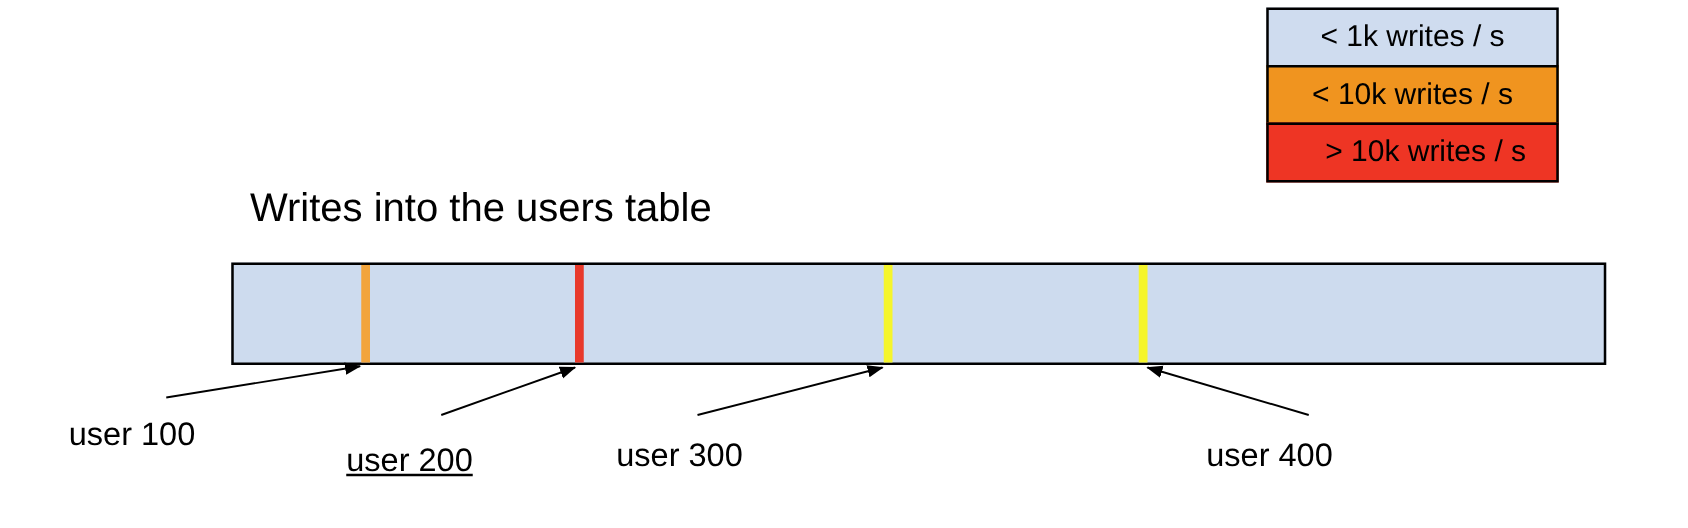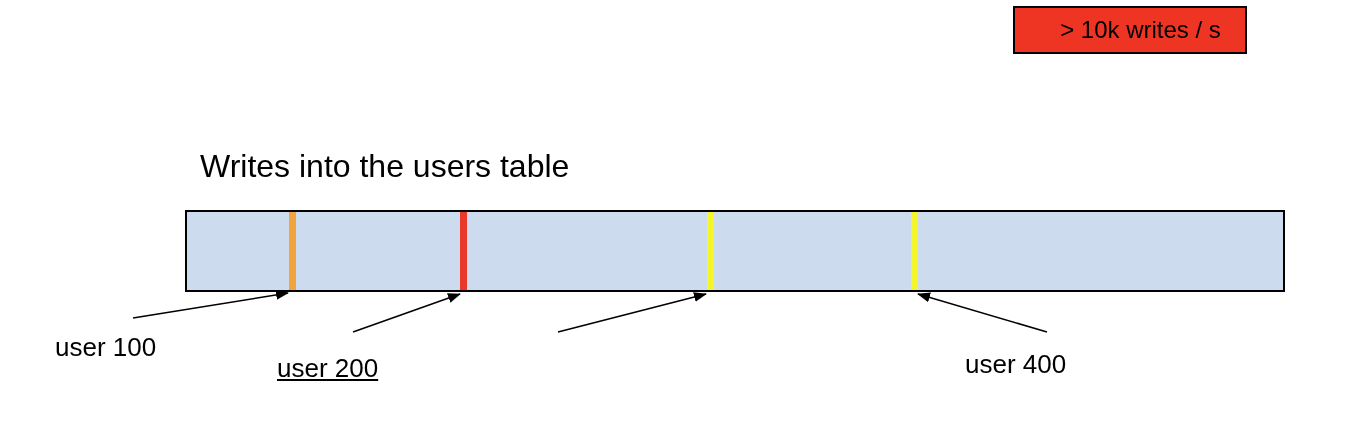--- a/index.html
+++ b/index.html
@@ -73,34 +73,41 @@
   }
 </style>
 </head>
 <body>
 
 <div class="canvas">
 
   <div class="title">Writes into the users table</div>
 
   <div class="legend">
+    <div class="legend-row" style="background: rgb(207, 220, 239);">
+      <span>&lt; 1k writes / s</span>
+    </div>
+    <div class="legend-row" style="background: rgb(240, 148, 31);">
+      <span>&lt; 10k writes / s</span>
+    </div>
     <div class="legend-row" style="background: rgb(238, 53, 36); padding-left: 21px;">
       <span>&gt; 10k writes / s</span>
     </div>
   </div>
 
   <div class="bar" style="background: rgb(205, 219, 238); border-color: rgb(0, 0, 0);">
       <div class="strip" title="user 100 : &lt; 10k writes / s" style="left: 9.58%; background: rgb(242, 164, 60);"></div>
       <div class="strip" title="user 200 : &gt; 10k writes / s" style="left: 25.18%; background: rgb(232, 57, 43);"></div>
       <div class="strip" title="user 300 : &lt; 5k writes / s" style="left: 47.72%; background: rgb(245, 245, 43);"></div>
       <div class="strip" title="user 400 : &lt; 5k writes / s" style="left: 66.33%; background: rgb(245, 245, 43);"></div>
     </div>
 
   <div class="user-label lbl-u100">user 100</div>
   <div class="user-label lbl-u200">user 200</div>
+  <div class="user-label lbl-u300">user 300</div>
   <div class="user-label lbl-u400">user 400</div>
 
   <svg class="arrows" viewBox="0 0 1350 422" xmlns="http://www.w3.org/2000/svg">
     <defs>
       <marker id="ah" markerUnits="userSpaceOnUse" markerWidth="14" markerHeight="12" refX="12" refY="5" orient="auto">
         <path d="M0,0 L13,5 L0,10 z" fill="#000000"></path>
       </marker>
     </defs>
     <line x1="133" y1="318" x2="288" y2="293" stroke="#000000" stroke-width="1.5" marker-end="url(#ah)"></line>
     <line x1="353" y1="332" x2="460" y2="294" stroke="#000000" stroke-width="1.5" marker-end="url(#ah)"></line>

